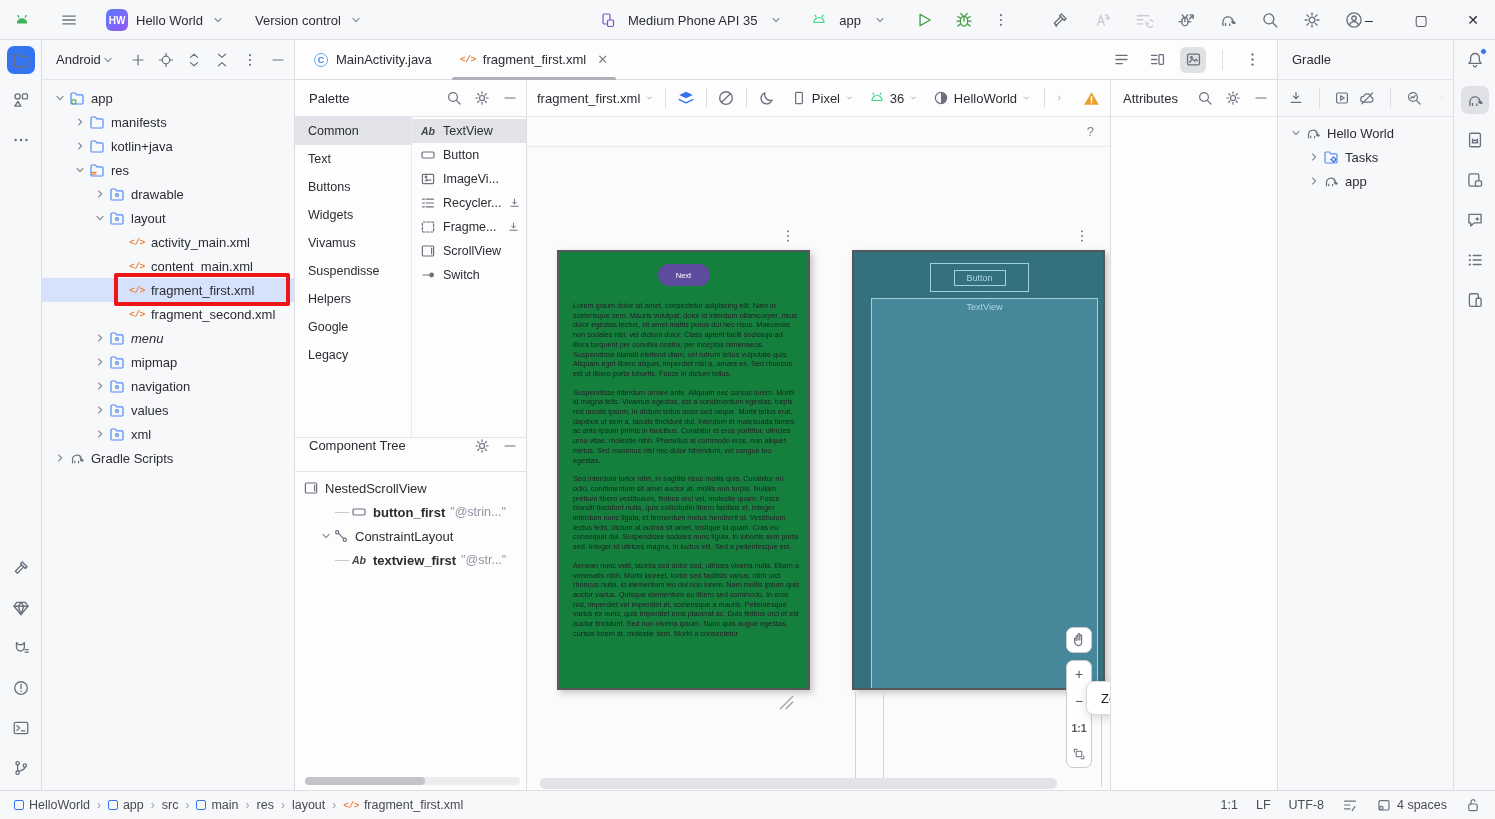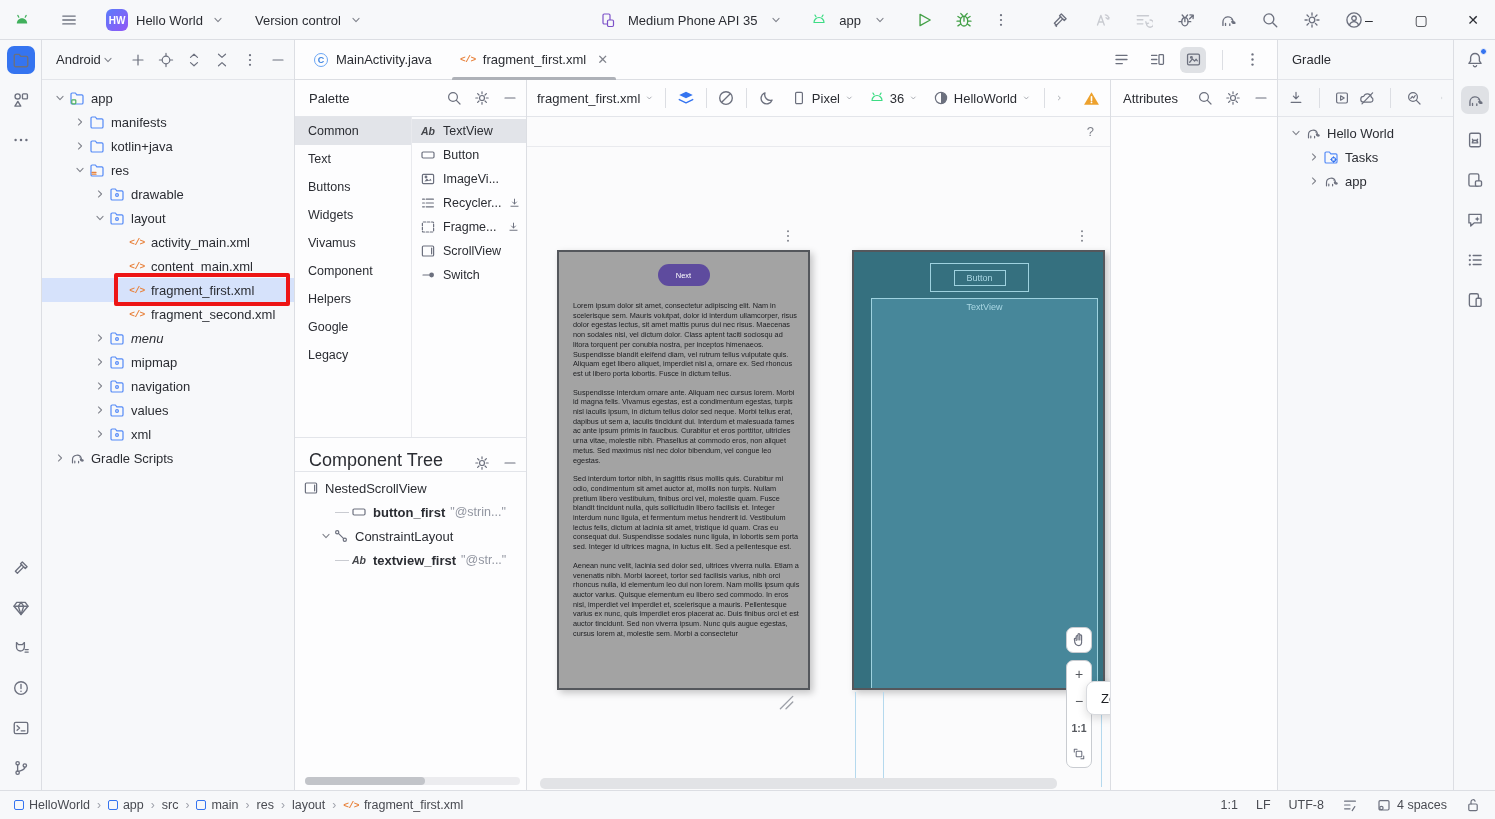--- a/index.html
+++ b/index.html
@@ -50,29 +50,29 @@
   #palette-panel { position:absolute; left:295px; top:80px; width:232px; height:710px; background:#fdfdfe; border-right:1px solid #dcdee3; }
   #palette-panel .panel-header, #ct-header { border-bottom:1px solid #e3e5ea; }
   .pal-cats { position:absolute; left:0; top:37px; width:117px; bottom:0; border-right:1px solid #e9eaee; }
   .pal-cat { height:28px; display:flex; align-items:center; padding-left:13px; font-size:12.5px; color:#2b2d33; }
   .pal-cat.selected { background:#e2e4e9; }
   .pal-items { position:absolute; left:117px; top:39px; right:0; }
   .pal-item { height:24px; display:flex; align-items:center; gap:7px; padding:0 6px 0 8px; font-size:12.5px; white-space:nowrap; }
   .pal-item.selected { background:#e2e4e9; }
   .pal-item .dl { margin-left:auto; }
   #ct-panel { position:absolute; left:295px; top:437px; width:232px; height:353px; background:#fdfdfe; border-top:1px solid #e3e5ea; border-right:1px solid #dcdee3; }
-  #ct-header { height:34px; display:flex; align-items:flex-end; padding:0 8px 0 14px; font-size:18px; }
+  #ct-header { height:34px; display:flex; align-items:flex-start; padding:0 8px 0 14px; font-size:13px; }
   .ct-row { height:24px; display:flex; align-items:center; font-size:13px; white-space:nowrap; }
   .ct-annot { color:#9296a1; margin-left:5px; font-size:12.5px; }
   .ct-conn { width:14px; height:1px; background:#c9cbd1; margin-right:2px; }
   
   #design { position:absolute; left:527px; top:80px; width:583px; height:710px; background:#fbfbfc; overflow:hidden; }
   #design-toolbar { position:absolute; left:0; top:0; width:100%; height:37px; display:flex; align-items:center; gap:5px; padding:0 10px; font-size:13px; border-bottom:1px solid #e3e5ea; background:#fdfdfe; }
   #design-substrip { position:absolute; left:0; top:37px; width:100%; height:30px; border-bottom:1px solid #e9eaee; display:flex; align-items:center; justify-content:flex-end; padding-right:16px; color:#80838c; font-size:13px; }
-  #phone-design { position:absolute; left:30px; top:170px; width:253px; height:440px; background:#a3a3a3; border:2px solid #54575c; box-shadow:3px 3px 7px rgba(0,0,0,.22); overflow:hidden; }
+  #phone-design { position:absolute; left:30px; top:170px; width:253px; height:440px; background:#15803d; border:2px solid #54575c; box-shadow:3px 3px 7px rgba(0,0,0,.22); overflow:hidden; }
   .next-btn { position:absolute; left:50%; transform:translateX(-50%); top:12px; width:52px; height:22px; border-radius:11px; background:#5e4b9e; color:#fff; font-size:7.5px; display:flex; align-items:center; justify-content:center; }
   .phone-text { position:absolute; left:14px; right:8px; top:49px; font-size:7.3px; line-height:9.7px; color:#202124; }
   .phone-text p { margin-bottom:9px; }
   #phone-blueprint { position:absolute; left:325px; top:170px; width:253px; height:440px; background:#35707f; border:2px solid #54575c; box-shadow:3px 3px 7px rgba(0,0,0,.22); overflow:hidden; }
   .bp-button-outer { position:absolute; left:76px; top:11px; width:99px; height:29px; border:1px solid #9ed2df; display:flex; align-items:center; justify-content:center; }
   .bp-button-inner { width:52px; height:16px; border:1px solid #9ed2df; color:#a9d7e4; font-size:9px; display:flex; align-items:center; justify-content:center; }
   .bp-textview { position:absolute; left:17px; top:46px; width:227px; height:400px; background:#47879a; border:1px solid #9ed2df; color:#a9d7e4; font-size:9px; text-align:center; padding-top:3px; }
   .dots-handle { position:absolute; width:16px; height:16px; color:#80838c; }
   .guide-line { position:absolute; width:1px; background:#b5d9ee; }
   .zoom-btn { position:absolute; width:26px; height:26px; background:#fff; border:1px solid #c9ccd1; border-radius:7px; display:flex; align-items:center; justify-content:center; color:#55585e; }
@@ -701,21 +701,21 @@
           </svg>
         </span>
       </span>
   </div>
   <div class="pal-cats" id="palette-categories">
       <div class="pal-cat selected">Common</div>
       <div class="pal-cat">Text</div>
       <div class="pal-cat">Buttons</div>
       <div class="pal-cat">Widgets</div>
       <div class="pal-cat">Vivamus</div>
-      <div class="pal-cat">Component</div>
+      <div class="pal-cat">Suspendisse</div>
       <div class="pal-cat">Helpers</div>
       <div class="pal-cat">Google</div>
       <div class="pal-cat">Legacy</div>
     </div>
   <div class="pal-items" id="palette-items">
       <div class="pal-item selected">
         <span class="ic">
           <b class="ab-glyph">Ab</b>
         </span>
         <span>TextView</span>

